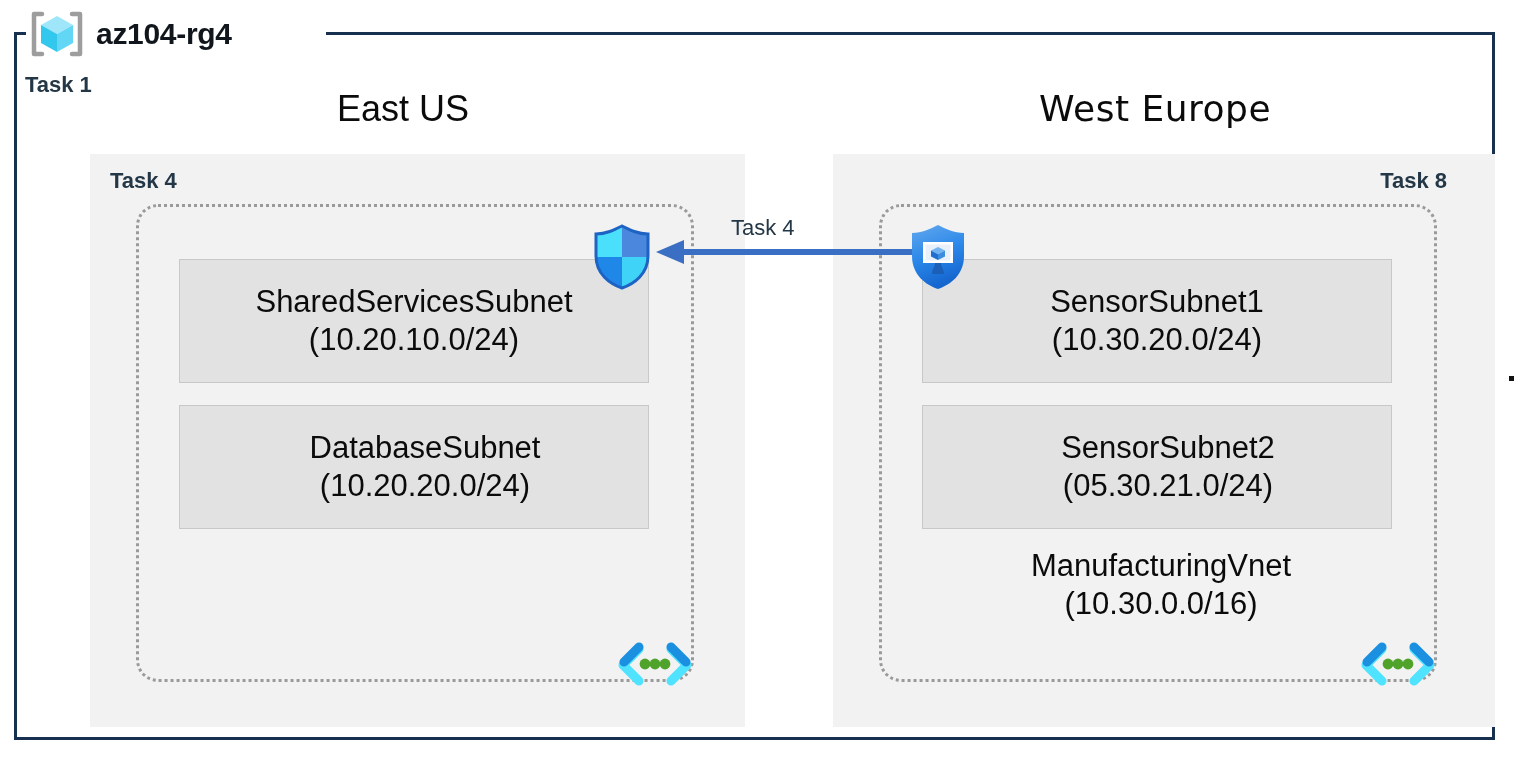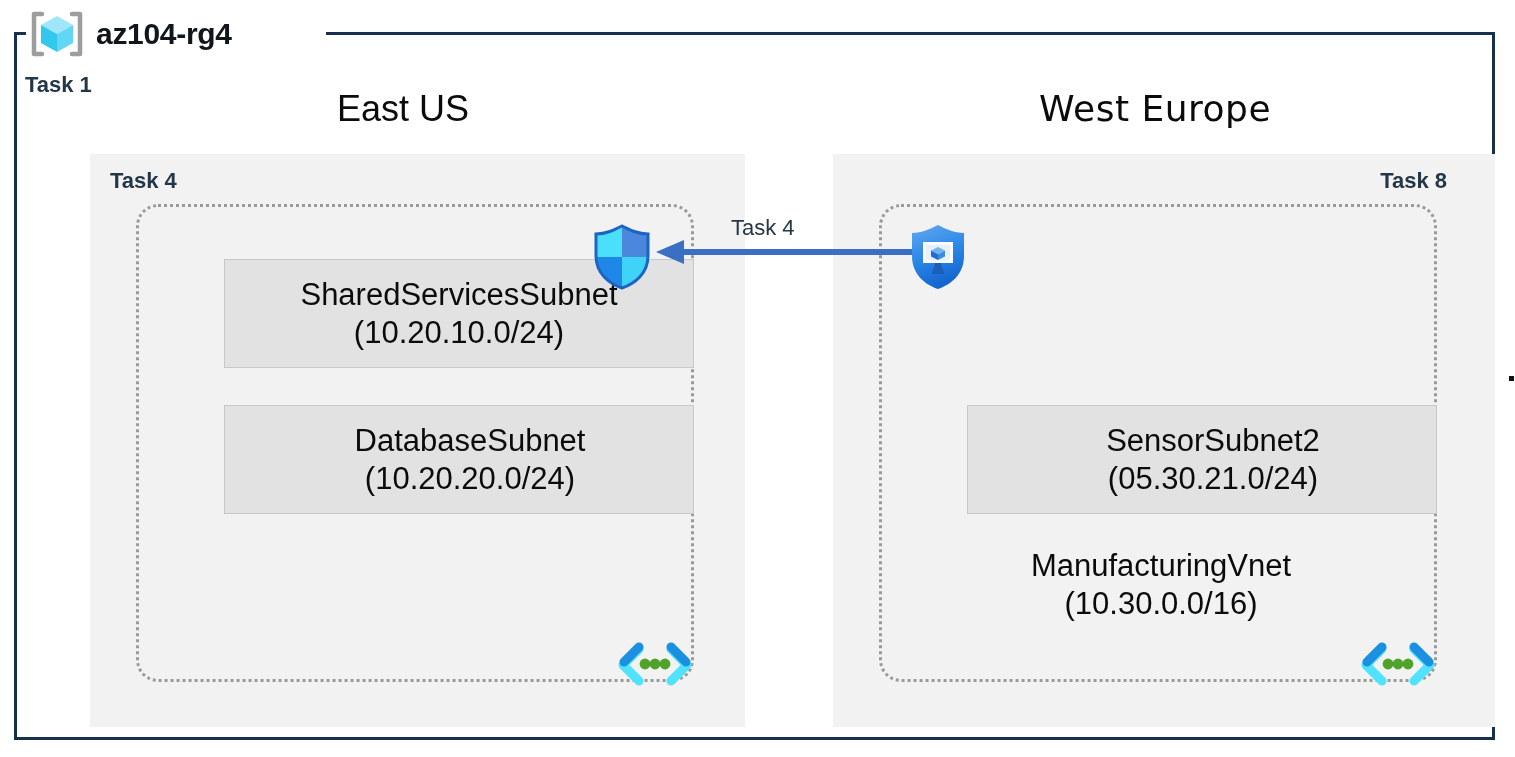--- a/index.html
+++ b/index.html
@@ -120,22 +120,21 @@
     box-sizing: border-box;
     display: flex;
     flex-direction: column;
     align-items: center;
     justify-content: center;
     color: #0b0b0b;
     font-size: 31px;
     line-height: 1.22;
     left: 40px;
     width: 470px;
-    height: 109px;
-    margin-left: 45px;
+    height: 124px;
   }
   .subnet.s1 { top: 52px; }
   .subnet.s2 { top: 198px; padding-left: 22px; }
   .subnet .nm, .subnet .cidr { white-space: nowrap; }
 
   
   .vnet-caption {
     position: absolute;
     left: 0;
     width: 558px;
@@ -250,20 +249,24 @@
         </svg>
       </span>
     </div>
   </div>
 
   <div class="region-panel right">
     <div class="task-tag tr">Task 8</div>
 
     <div class="vnet-box right">
 
+      <div class="subnet s1">
+        <span class="nm">SensorSubnet1</span>
+        <span class="cidr">(10.30.20.0/24)</span>
+      </div>
 
       <div class="subnet s2">
         <span class="nm">SensorSubnet2</span>
         <span class="cidr">(05.30.21.0/24)</span>
       </div>
 
       <div class="vnet-caption">
         <span>ManufacturingVnet</span>
         <span class="cidr">(10.30.0.0/16)</span>
       </div>

